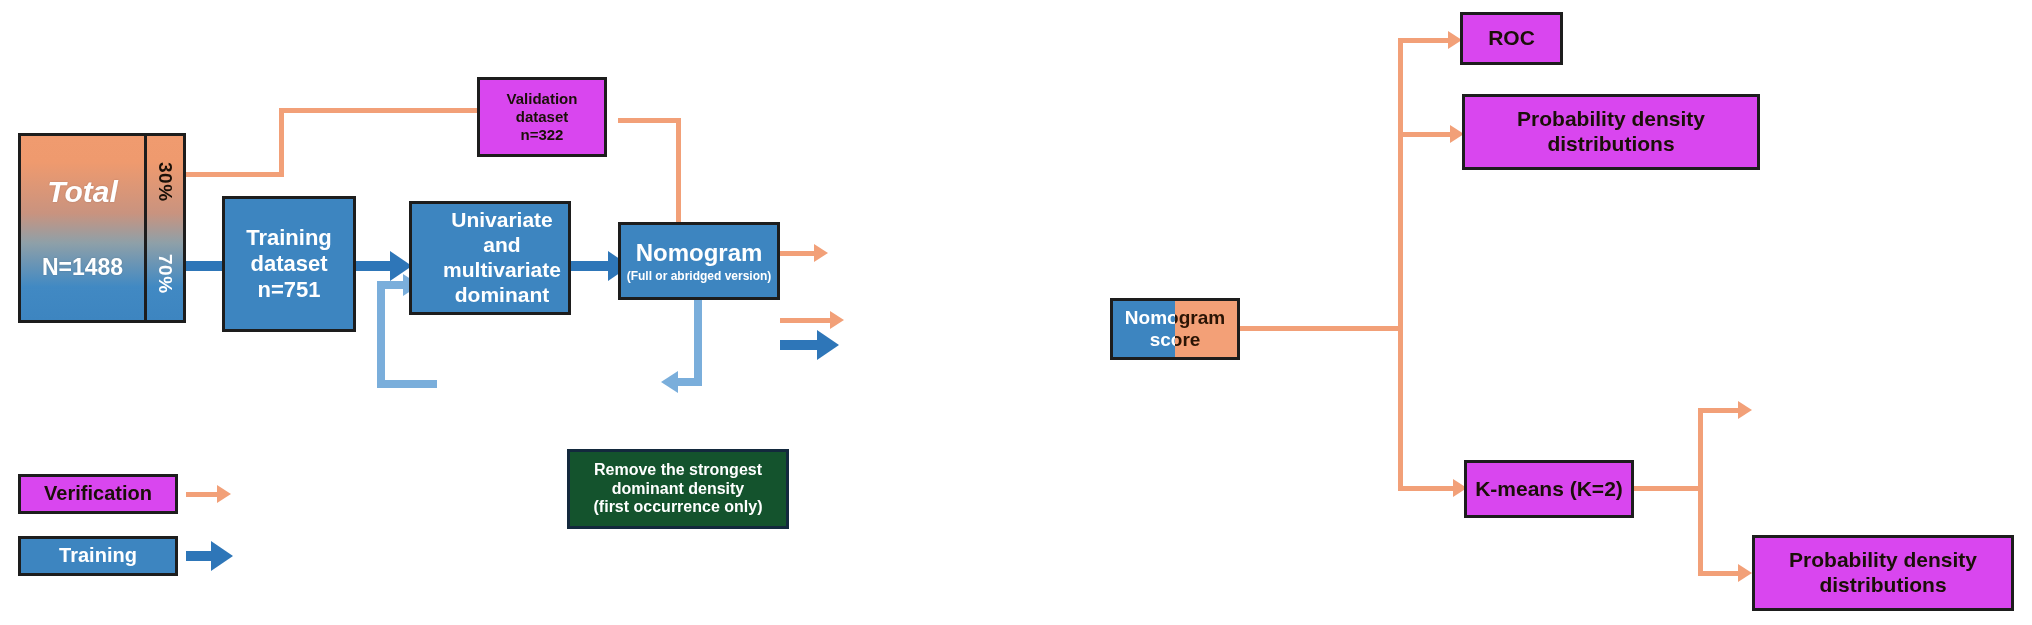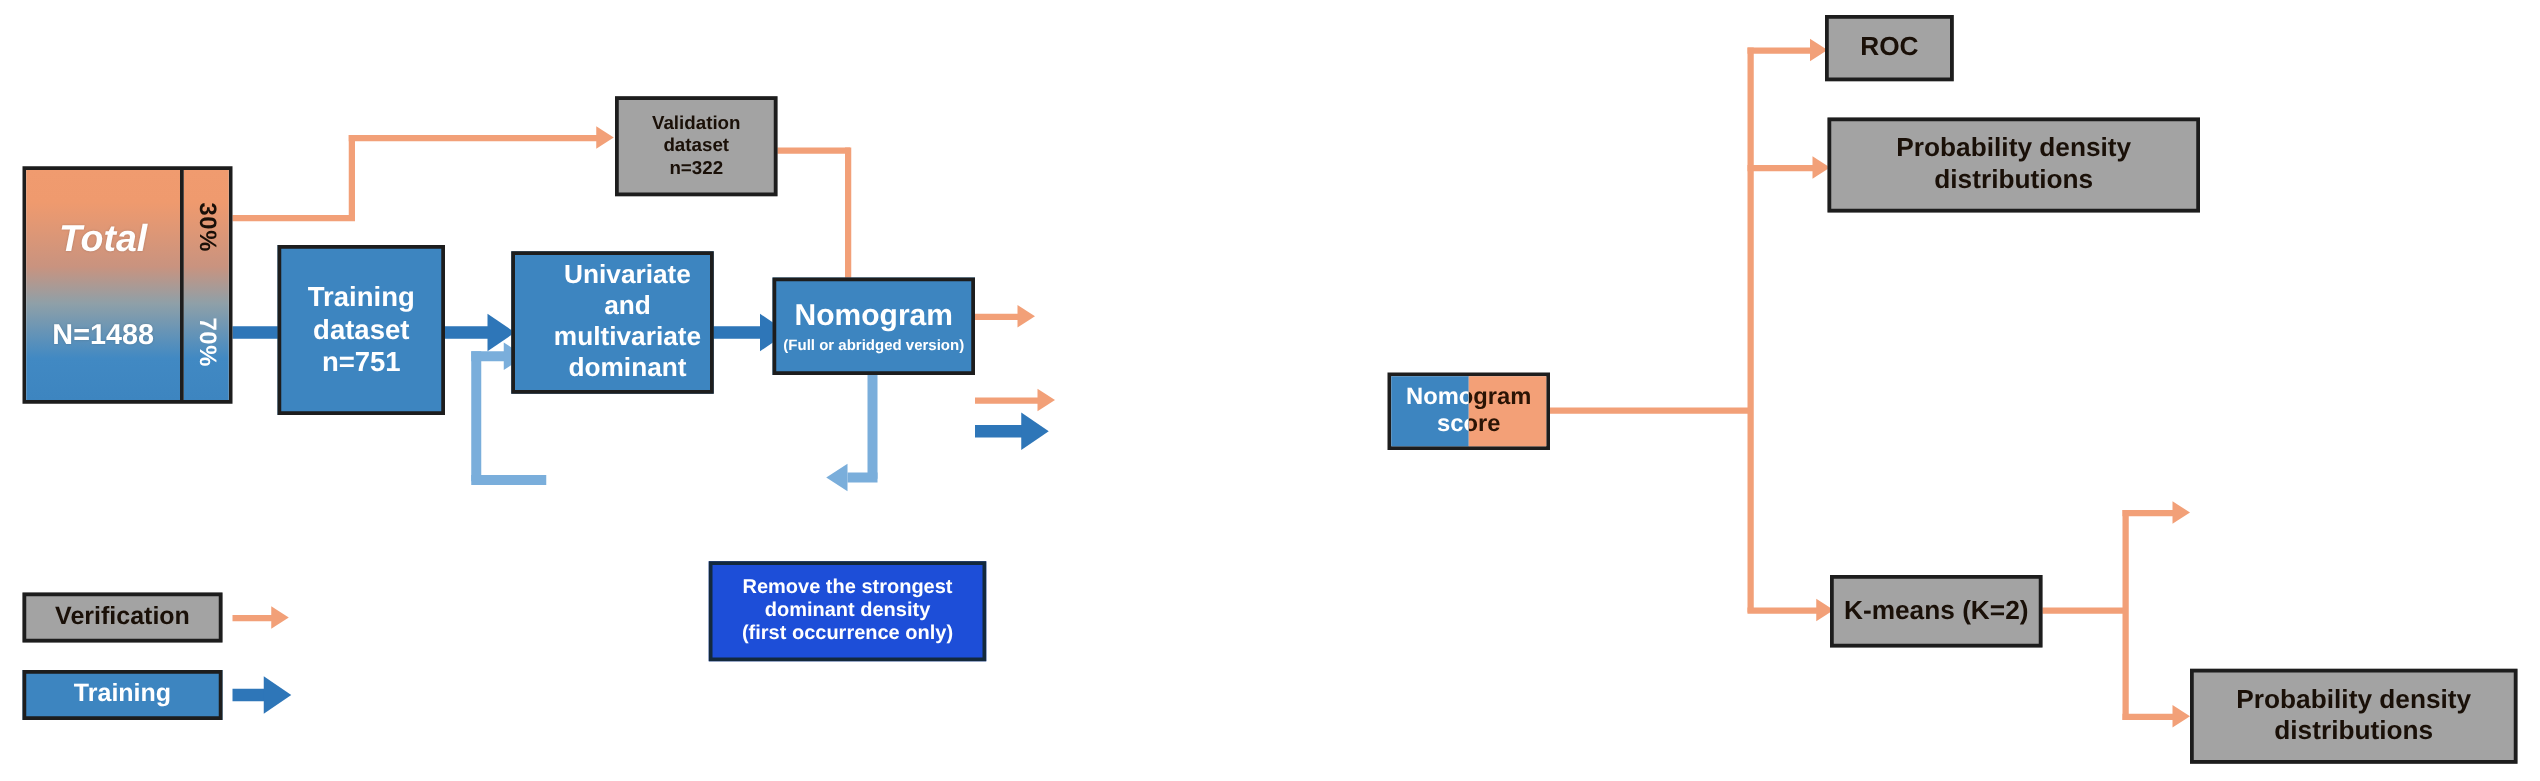--- a/index.html
+++ b/index.html
@@ -2,23 +2,23 @@
 <html><head>
 <meta charset="utf-8">
 <style>
   html,body{margin:0;padding:0;background:#ffffff;}
   body{font-family:"Liberation Sans",sans-serif;}
   #canvas{position:relative;width:2032px;height:625px;background:#ffffff;overflow:hidden;}
 
   .box{position:absolute;box-sizing:border-box;border:3px solid #1d1d1d;
        display:flex;flex-direction:column;align-items:center;justify-content:center;
        text-align:center;font-weight:bold;line-height:1.18;z-index:5;}
-  .box.orange{background:#a3a3a3;color:#1a1008;align-items:center;}
+  .box.orange{background:#d946ef;color:#1a1008;align-items:center;}
   .box.blue{background:#3d85c0;color:#ffffff;}
-  .box.lightblue{background:#1d4ed8;color:#ffffff;}
+  .box.lightblue{background:#14532d;color:#ffffff;}
 
   
   #total-box{position:absolute;left:18px;top:133px;width:168px;height:190px;
              border:3px solid #1d1d1d;box-sizing:border-box;display:flex;z-index:6;}
   #total-main{flex:1 1 auto;position:relative;
       background:linear-gradient(to bottom,#f09b6f 0%,#ef9a6e 14%,#c9937f 42%,#8fa0a8 58%,#4189c3 82%,#3d85c0 100%);
       display:flex;flex-direction:column;align-items:center;justify-content:space-around;
       color:#ffffff;font-weight:bold;padding:16px 0;}
   #total-label{font-size:30px;text-shadow:0 0 2px rgba(0,0,0,.18);font-style:italic;}
   #total-n{font-size:23px;text-shadow:0 0 2px rgba(0,0,0,.18);}
@@ -126,21 +126,21 @@
     <div id="total-split">
       <div class="split-cell" id="split-30">
         <span class="split-txt">30%</span>
       </div>
       <div class="split-cell" id="split-70">
         <span class="split-txt">70%</span>
       </div>
     </div>
   </div>
 
-  <div class="box orange" style="left:492px;top:77px;width:130px;height:80px;font-size:15px;">
+  <div class="box orange" style="left:477px;top:77px;width:130px;height:80px;font-size:15px;">
     <div>Validation</div>
     <div>dataset</div>
     <div>n=322</div>
   </div>
 
   <div class="box blue" style="left:222px;top:196px;width:134px;height:136px;font-size:22px;">
     <div>Training</div>
     <div>dataset</div>
     <div>n=751</div>
   </div>

